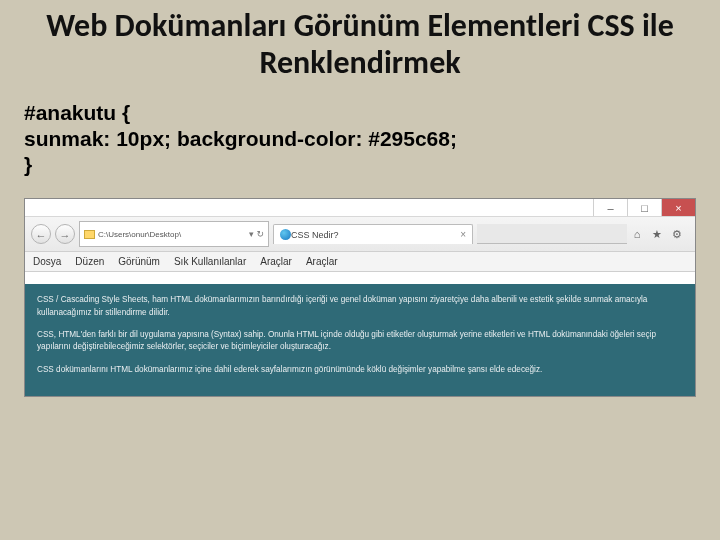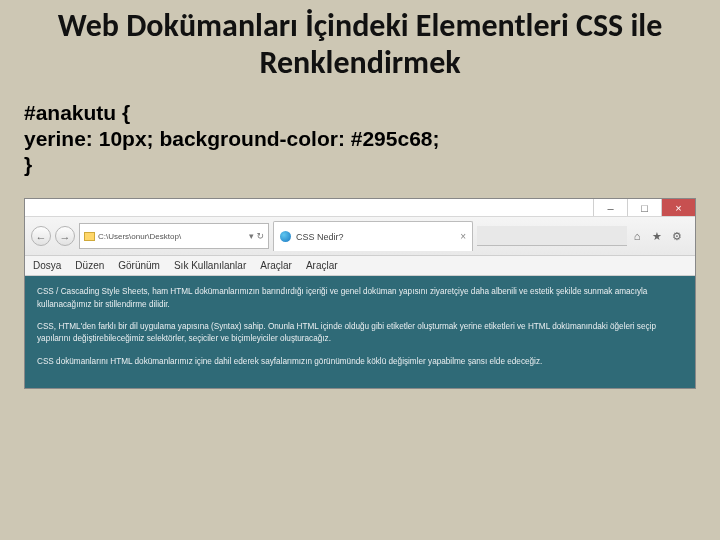--- a/index.html
+++ b/index.html
@@ -68,24 +68,24 @@
     height:26px; border:1px solid #b8b8b8;
     background:#fff;
     display:flex; align-items:center; gap:3px;
     padding:0 4px; font-size:8px; color:#555;
   }
   .folder-ico {
     width:11px;height:9px;background:#ffd76a;border:1px solid #cfa93a;
   }
   .dd { color:#777; font-size:9px; }
   .tab {
-    flex:0 0 200px; height:30px;
+    flex:0 0 200px; height:20px;
     border:1px solid #bcbcbc; border-bottom:none;
     background:#fff;
-    display:flex; align-items:center; gap:5px;
+    display:flex; align-items:center; 
     padding:0 6px; font-size:9px; color:#444;
     border-top-left-radius:2px; border-top-right-radius:2px;
   }
   .ie-ico {
     width:11px;height:11px;border-radius:50%;
     background:radial-gradient(circle at 35% 35%,#5fc6ef,#1a78c2);
   }
   .tab-x { margin-left:auto; color:#888; font-size:10px; }
   .tabs-spacer { flex:1; background:#e8e8e8; height:20px; border-bottom:1px solid #bcbcbc;}
   .toolicons { display:flex; gap:8px; padding-right:6px; align-items:center;}
@@ -98,32 +98,33 @@
     font-size:10px; color:#333;
   }
 
   
   .page {
     background:#2f6a77;
     color:#e9eef0;
     padding:10px 12px;
     font-size:8.2px;
     line-height:1.5;
+    margin-top:12px;
   }
   .page p { margin-bottom:10px; }
 </style>
 </head>
 <body>
 
 <div class="slide">
-  <div class="title">Web Dokümanları İçindeki Elementleri CSS ile Renklendirmek</div>
+  <div class="title">Web Dokümanları Görünüm Elementleri CSS ile Renklendirmek</div>
 
   <div class="code-sample">
     <div>#anakutu {</div>
-    <div>yerine: 10px; background-color: #295c68;</div>
+    <div>sunmak: 10px; background-color: #295c68;</div>
     <div>}</div>
   </div>
 
   <div class="browser-frame">
 
     <div class="titlebar">
       <div class="winbtn">–</div>
       <div class="winbtn">□</div>
       <div class="winbtn close">×</div>
     </div>

